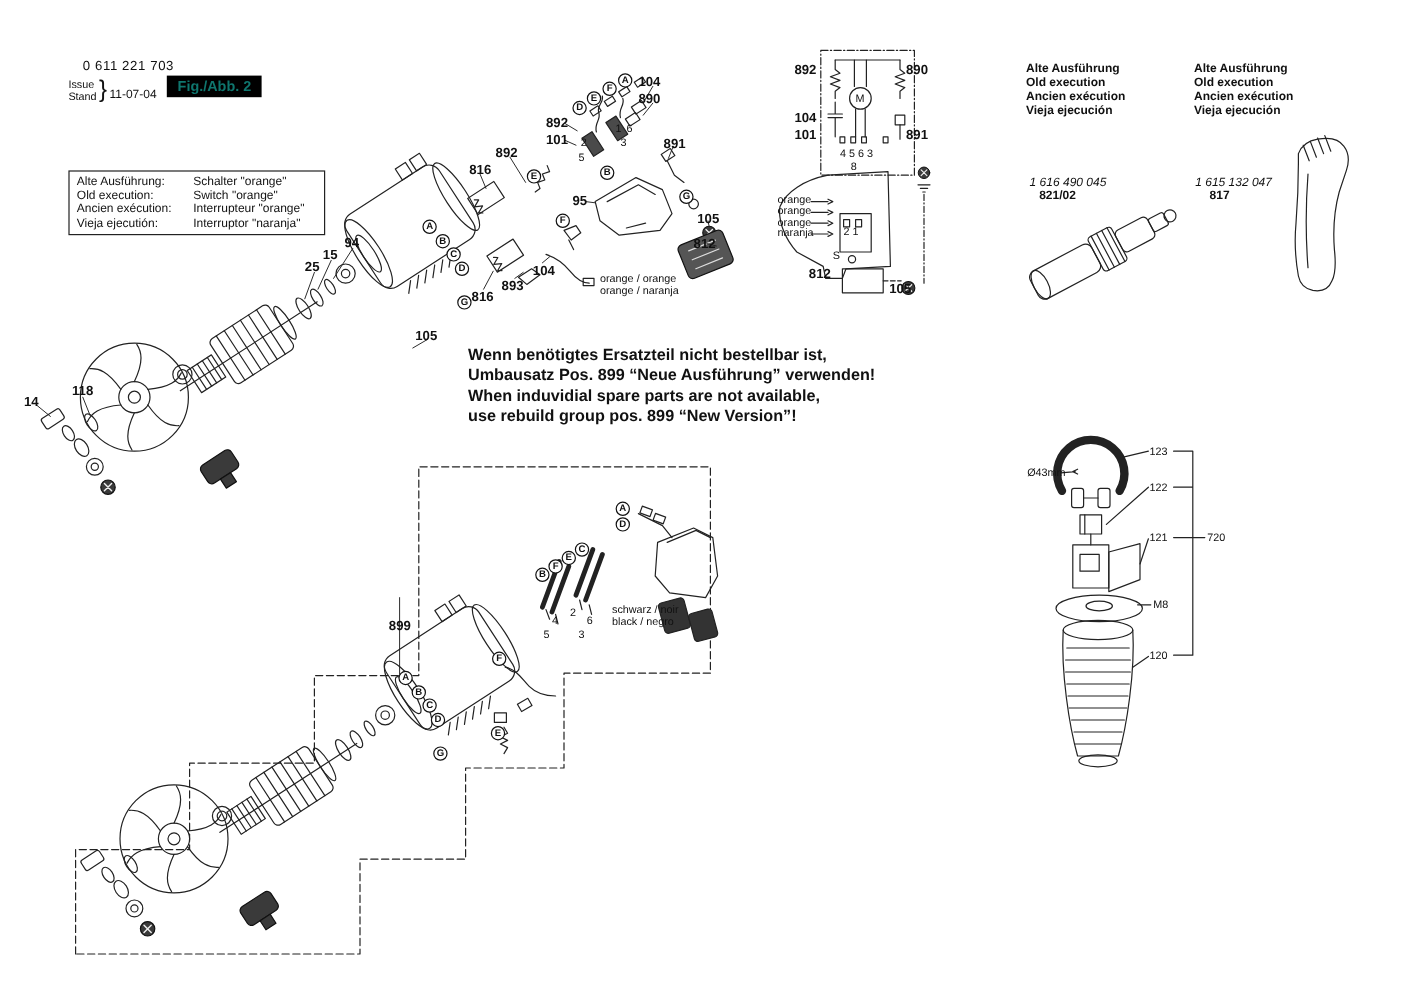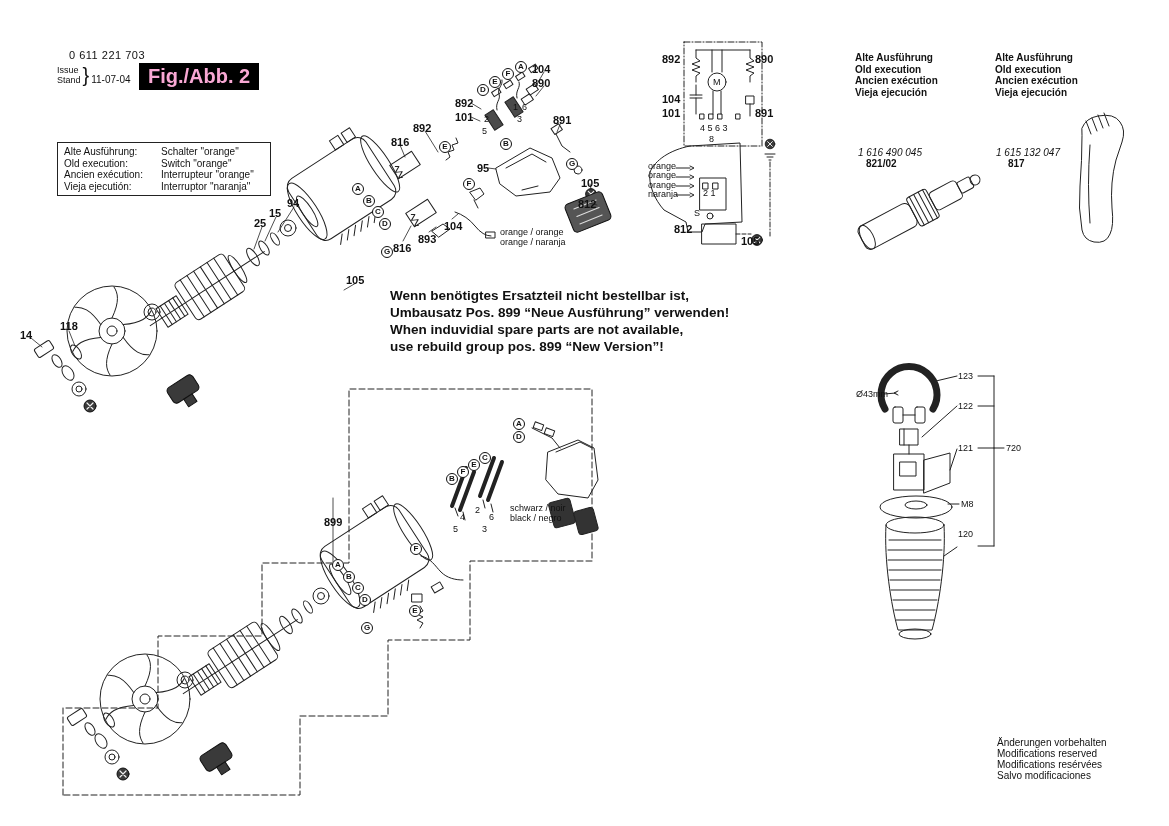--- a/index.html
+++ b/index.html
@@ -8,21 +8,21 @@
   .page { position:relative; width:1169px; height:826px; background:#fff; overflow:hidden; }
   svg.art { position:absolute; left:0; top:0; width:1169px; height:826px; }
   .abs { position:absolute; }
   .prelines { white-space:pre-line; }
 
   .part-number { font-size:11px; letter-spacing:.5px; }
   .issue-wrap { display:flex; align-items:flex-end; gap:2px; }
   .is-labels { font-size:9px; line-height:10px; }
   .is-brace { font-size:20px; font-weight:300; line-height:20px; }
   .is-date { font-size:10px; }
-  .figbox { background:#000; color:#f9a8d4; font-weight:bold; font-size:20px; padding:2px 9px; }
+  .figbox { background:#000; color:#0f766e; font-weight:bold; font-size:12px; padding:2px 9px; }
 
   .legend-box { border:1px solid #222; padding:3px 6px; font-size:10px; line-height:11.5px; width:214px;margin-top:22px; }
   .legend-box .lrow { display:flex; }
   .legend-box .lrow span:first-child { width:97px; flex:none; }
 
   .notice { font-weight:bold; font-size:13.5px; line-height:17px; }
 
   .oe-lines { font-weight:bold; font-size:10px; line-height:11.5px; }
   .oe-pn { font-size:10px;font-style:italic; }
   .oe-pos { font-size:10px; font-weight:bold; }
@@ -345,24 +345,20 @@
 
   <div class="abs color-note prelines" style="left:500px;top:227px">orange / orange
 orange / naranja</div>
   <div class="abs color-note prelines" style="left:510px;top:503px">schwarz / noir
 black / negro</div>
   <div class="abs wire-words prelines" style="left:648px;top:162px">orange
 orange
 orange
 naranja</div>
 
-  <div class="abs footer-note prelines" style="left:997px;top:737px">Änderungen vorbehalten
-Modifications reserved
-Modifications resérvées
-Salvo modificaciones</div>
 
   <div id="marker-layer" class="abs" style="left:0;top:0;width:1169px;height:826px">
       <span class="co b" style="left: 20px; top: 329px;">14</span>
       <span class="co b" style="left: 60px; top: 320px;">118</span>
       <span class="co b" style="left: 254px; top: 217px;">25</span>
       <span class="co b" style="left: 269px; top: 207px;">15</span>
       <span class="co b" style="left: 287px; top: 197px;">94</span>
       <span class="co b" style="left: 346px; top: 274px;">105</span>
       <span class="co b" style="left: 393px; top: 242px;">816</span>
       <span class="co b" style="left: 418px; top: 233px;">893</span>
@@ -394,21 +390,21 @@
       <span class="co p" style="left: 709px; top: 134px;">8</span>
       <span class="co p" style="left: 703px; top: 188px;">2 1</span>
       <span class="co p" style="left: 694px; top: 208px;">S</span>
       <span class="co p" style="left: 713px; top: 77px;">M</span>
       <span class="co p" style="left: 856px; top: 389px;">Ø43mm</span>
       <span class="co p" style="left: 958px; top: 371px;">123</span>
       <span class="co p" style="left: 958px; top: 401px;">122</span>
       <span class="co p" style="left: 958px; top: 443px;">121</span>
       <span class="co p" style="left: 1006px; top: 443px;">720</span>
       <span class="co p" style="left: 961px; top: 499px;">M8</span>
-      <span class="co p" style="left: 958px; top: 529px;">120</span>
+      <span class="co p" style="left: 958px; top: 541px;">120</span>
       <span class="co p" style="left: 460px; top: 512px;">4</span>
       <span class="co p" style="left: 453px; top: 524px;">5</span>
       <span class="co p" style="left: 475px; top: 505px;">2</span>
       <span class="co p" style="left: 482px; top: 524px;">3</span>
       <span class="co p" style="left: 489px; top: 512px;">6</span>
       <span class="letter-marker" style="left: 352px; top: 183px;">A</span>
       <span class="letter-marker" style="left: 363px; top: 195px;">B</span>
       <span class="letter-marker" style="left: 372px; top: 206px;">C</span>
       <span class="letter-marker" style="left: 379px; top: 218px;">D</span>
       <span class="letter-marker" style="left: 381px; top: 246px;">G</span>

